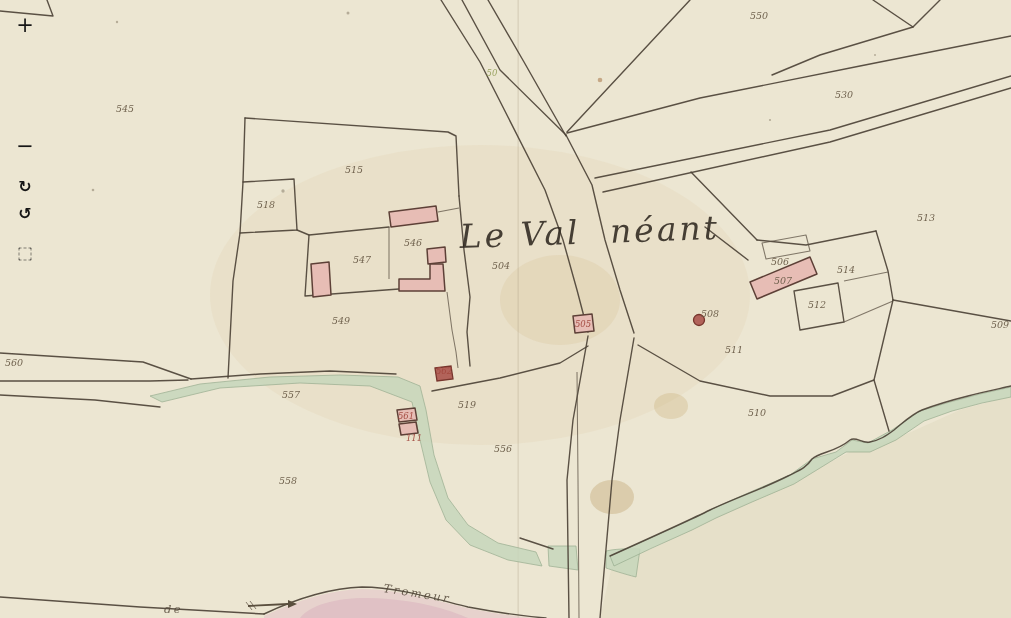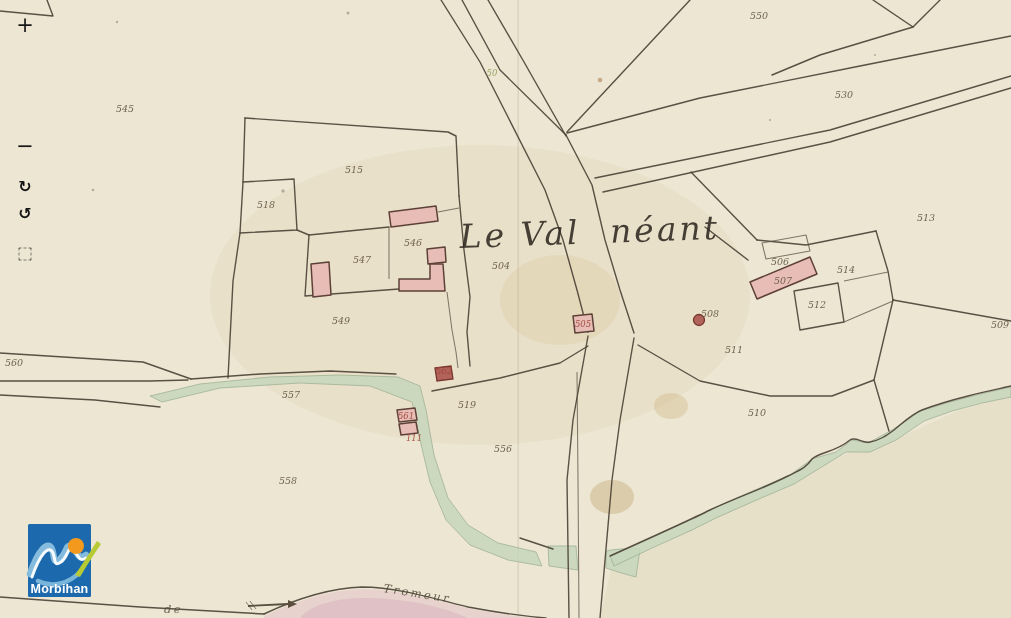--- a/index.html
+++ b/index.html
@@ -194,27 +194,14 @@
   <div>
     <button class="ctl plus" style="left:25px;top:25px;">+</button>
     <button class="ctl minus" style="left:25px;top:146px;">−</button>
     <button class="ctl rot" style="left:25px;top:187px;">↻</button>
     <button class="ctl rot" style="left:25px;top:214px;">↺</button>
     <button class="ctl" style="left:25px;top:254px;">
       <span class="marquee"></span>
     </button>
   </div>
 
-  <div class="logo">
-    <svg width="94" height="88" viewBox="0 0 94 88">
-      <rect x="6" y="6" width="63" height="73" rx="1.5" fill="#1c6aad"></rect>
-      <g>
-        <path d="M8,56 C16,32 26,22 30,31 C33,38 30,47 38,41 C46,34 43,25 50,29 C56,33 55,43 64,37" fill="none" stroke="#85bbdd" stroke-width="6.5" stroke-linecap="round"></path>
-        <path d="M10,59 C18,36 27,26 31,35 C34,42 31,49 39,44 C47,38 45,28 51,32 C57,36 56,45 64,40" fill="none" stroke="#ffffff" stroke-width="3" stroke-linecap="round" opacity=".95"></path>
-        <path d="M16,63 C30,70 47,66 59,53" fill="none" stroke="#79b4da" stroke-width="4.5" stroke-linecap="round"></path>
-      </g>
-      <circle cx="54" cy="28" r="8" fill="#f2991e"></circle>
-      <path d="M58,59 C65,47 71,38 79,26 L75,23 C68,34 61,45 53,57 Z" fill="#b5ca35"></path>
-      <text class="logo-text" x="37.5" y="74.5">Morbihan</text>
-    </svg>
-  </div>
 
 </div>
 
 </body></html>

